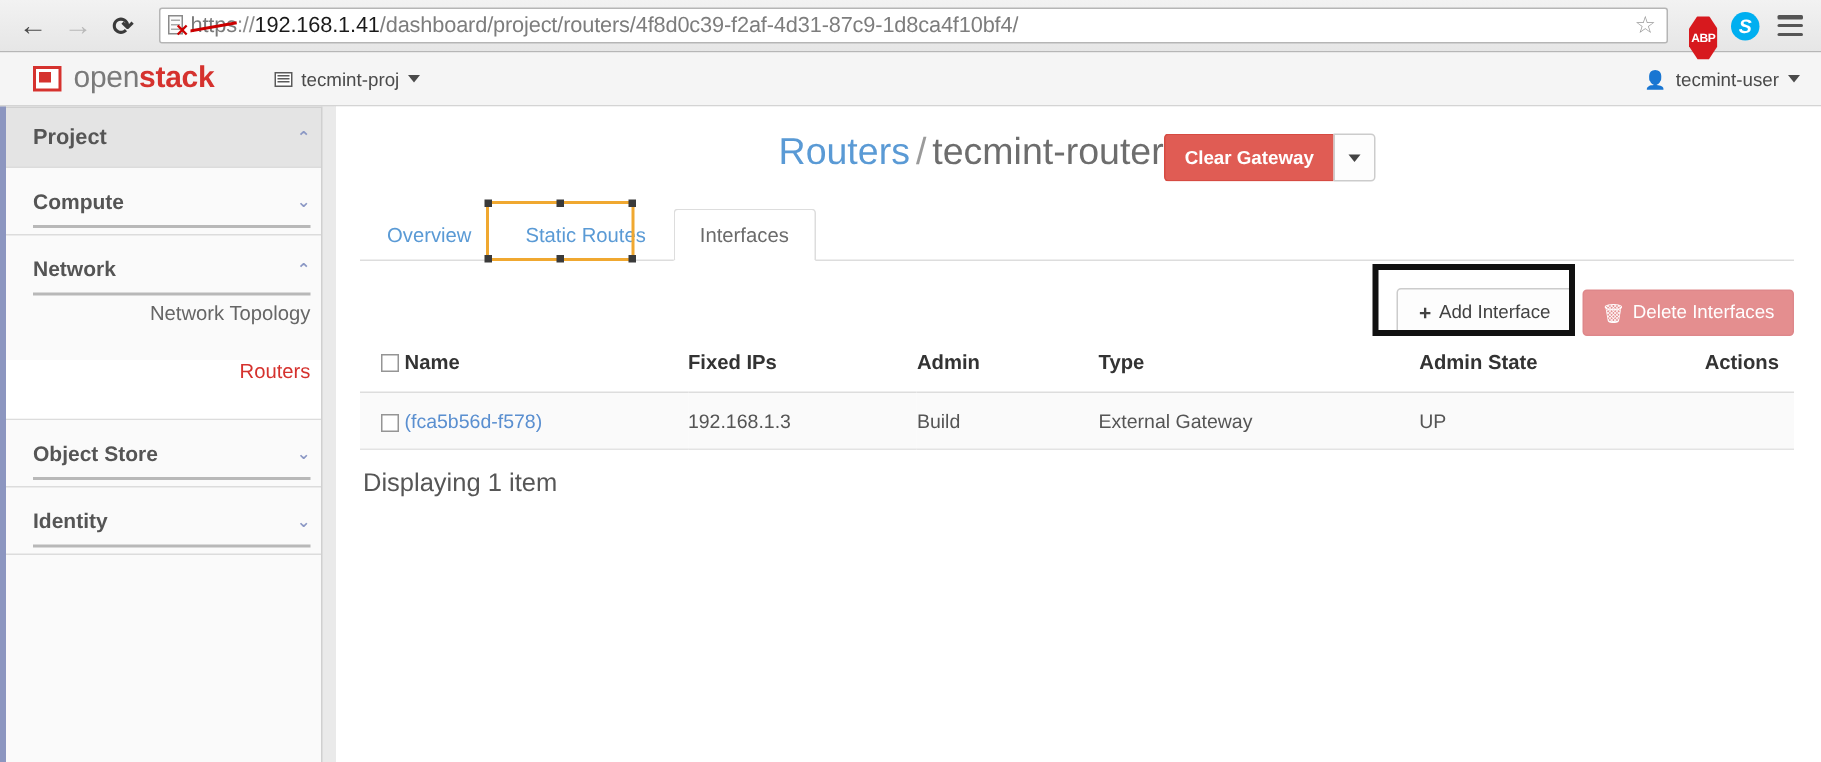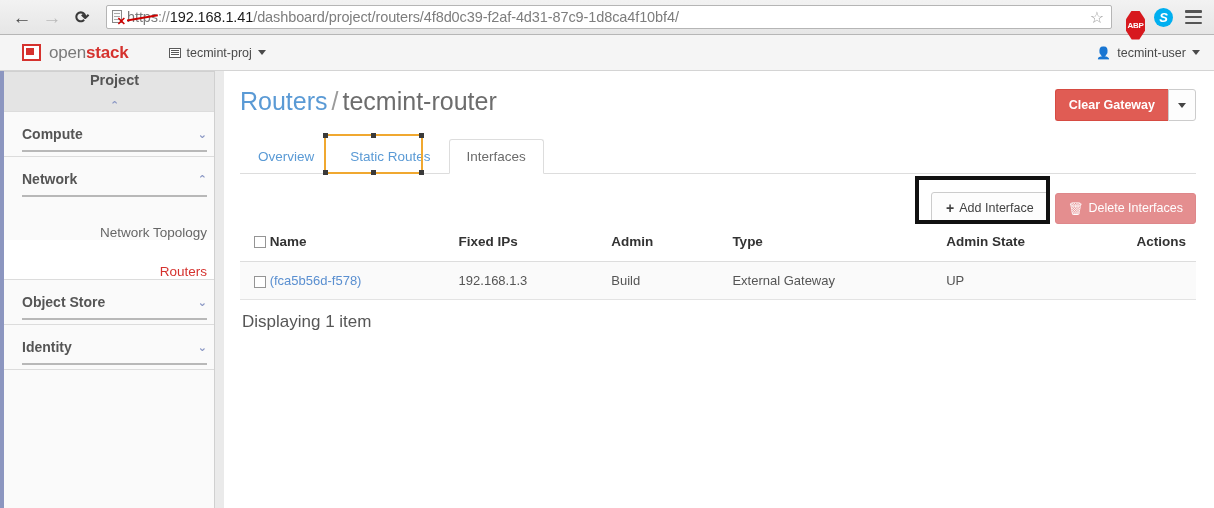--- a/index.html
+++ b/index.html
@@ -144,21 +144,21 @@
   .os-logo-mark .outer {
     position: absolute; inset: 0;
     border: 2.5px solid #d5322e;
     background: #fff;
   }
   .os-logo-mark .inner {
     position: absolute; left: 4px; top: 3.5px;
     width: 8px; height: 7px;
     background: #d5322e;
   }
-  .os-logo-text { font-size: 17px; letter-spacing: -0.2px; }
+  .os-logo-text { font-size: 20px; letter-spacing: -0.2px; }
   .os-logo-text .open { color: #7a7a7a; }
   .os-logo-text .stack { color: #d5322e; font-weight: bold; }
 
   .proj-switcher {
     margin-left: 40px;
     display: flex; align-items: center; gap: 6px;
     font-size: 12.5px; color: #4a4a4a;
     cursor: pointer;
   }
   .proj-icon {
@@ -208,21 +208,20 @@
     background: #eaeaea;
     border-left: 1px solid #d0d0d0;
   }
   .nav-section-head {
     height: 41px;
     display: flex; align-items: center; justify-content: space-between;
     padding: 0 16px 0 22px;
     font-size: 14.5px; font-weight: bold; color: #555;
     border-bottom: 1px solid #dcdcdc;
     cursor: pointer;
-    flex-direction: column;
   }
   .nav-section-head.project {
     background: #e4e4e4;
     border-top: 1px solid #d0d0d0;
   }
   .nav-group {
     border-bottom: 1px solid #dcdcdc;
   }
   .nav-group-head {
     height: 44px;
@@ -240,21 +239,21 @@
     height: 2px;
     background: #b8b8b8;
   }
   .chev {
     font-size: 11px; color: #8a97c4;
     font-family: "DejaVu Sans", sans-serif;
     line-height: 1;
   }
   .nav-sub {
     height: 39px;
-    display: flex; align-items: flex-end; justify-content: flex-end;
+    display: flex; align-items: flex-start; justify-content: flex-end;
     padding: 0 16px;
     font-size: 13.5px; color: #666;
     cursor: pointer;
   }
   .nav-sub.active {
     background: #ffffff;
     color: #d5322e;
     border-left: 5px solid #d5322e;
     margin-left: -1px;
     padding-right: 16px;
@@ -263,21 +262,21 @@
 
   
   .content {
     flex: 1;
     background: #ffffff;
     padding: 14px 18px 0 16px;
     position: relative;
     overflow: hidden;
   }
   .page-head {
-    display: flex; align-items: flex-start; justify-content: space-between;
+    display: flex; align-items: flex-start; justify-content: center;
     padding: 0 0 8px 0;
   }
   .breadcrumb { font-size: 25px; line-height: 32px; }
   .bc-link { color: #5a9ad5; cursor: pointer; }
   .bc-sep { color: #9b9b9b; margin: 0 4px; }
   .bc-current { color: #6d6d6d; }
 
   .btn-group { display: flex; margin-top: 4px; }
   .btn-clear-gw {
     background: #e05c54;

